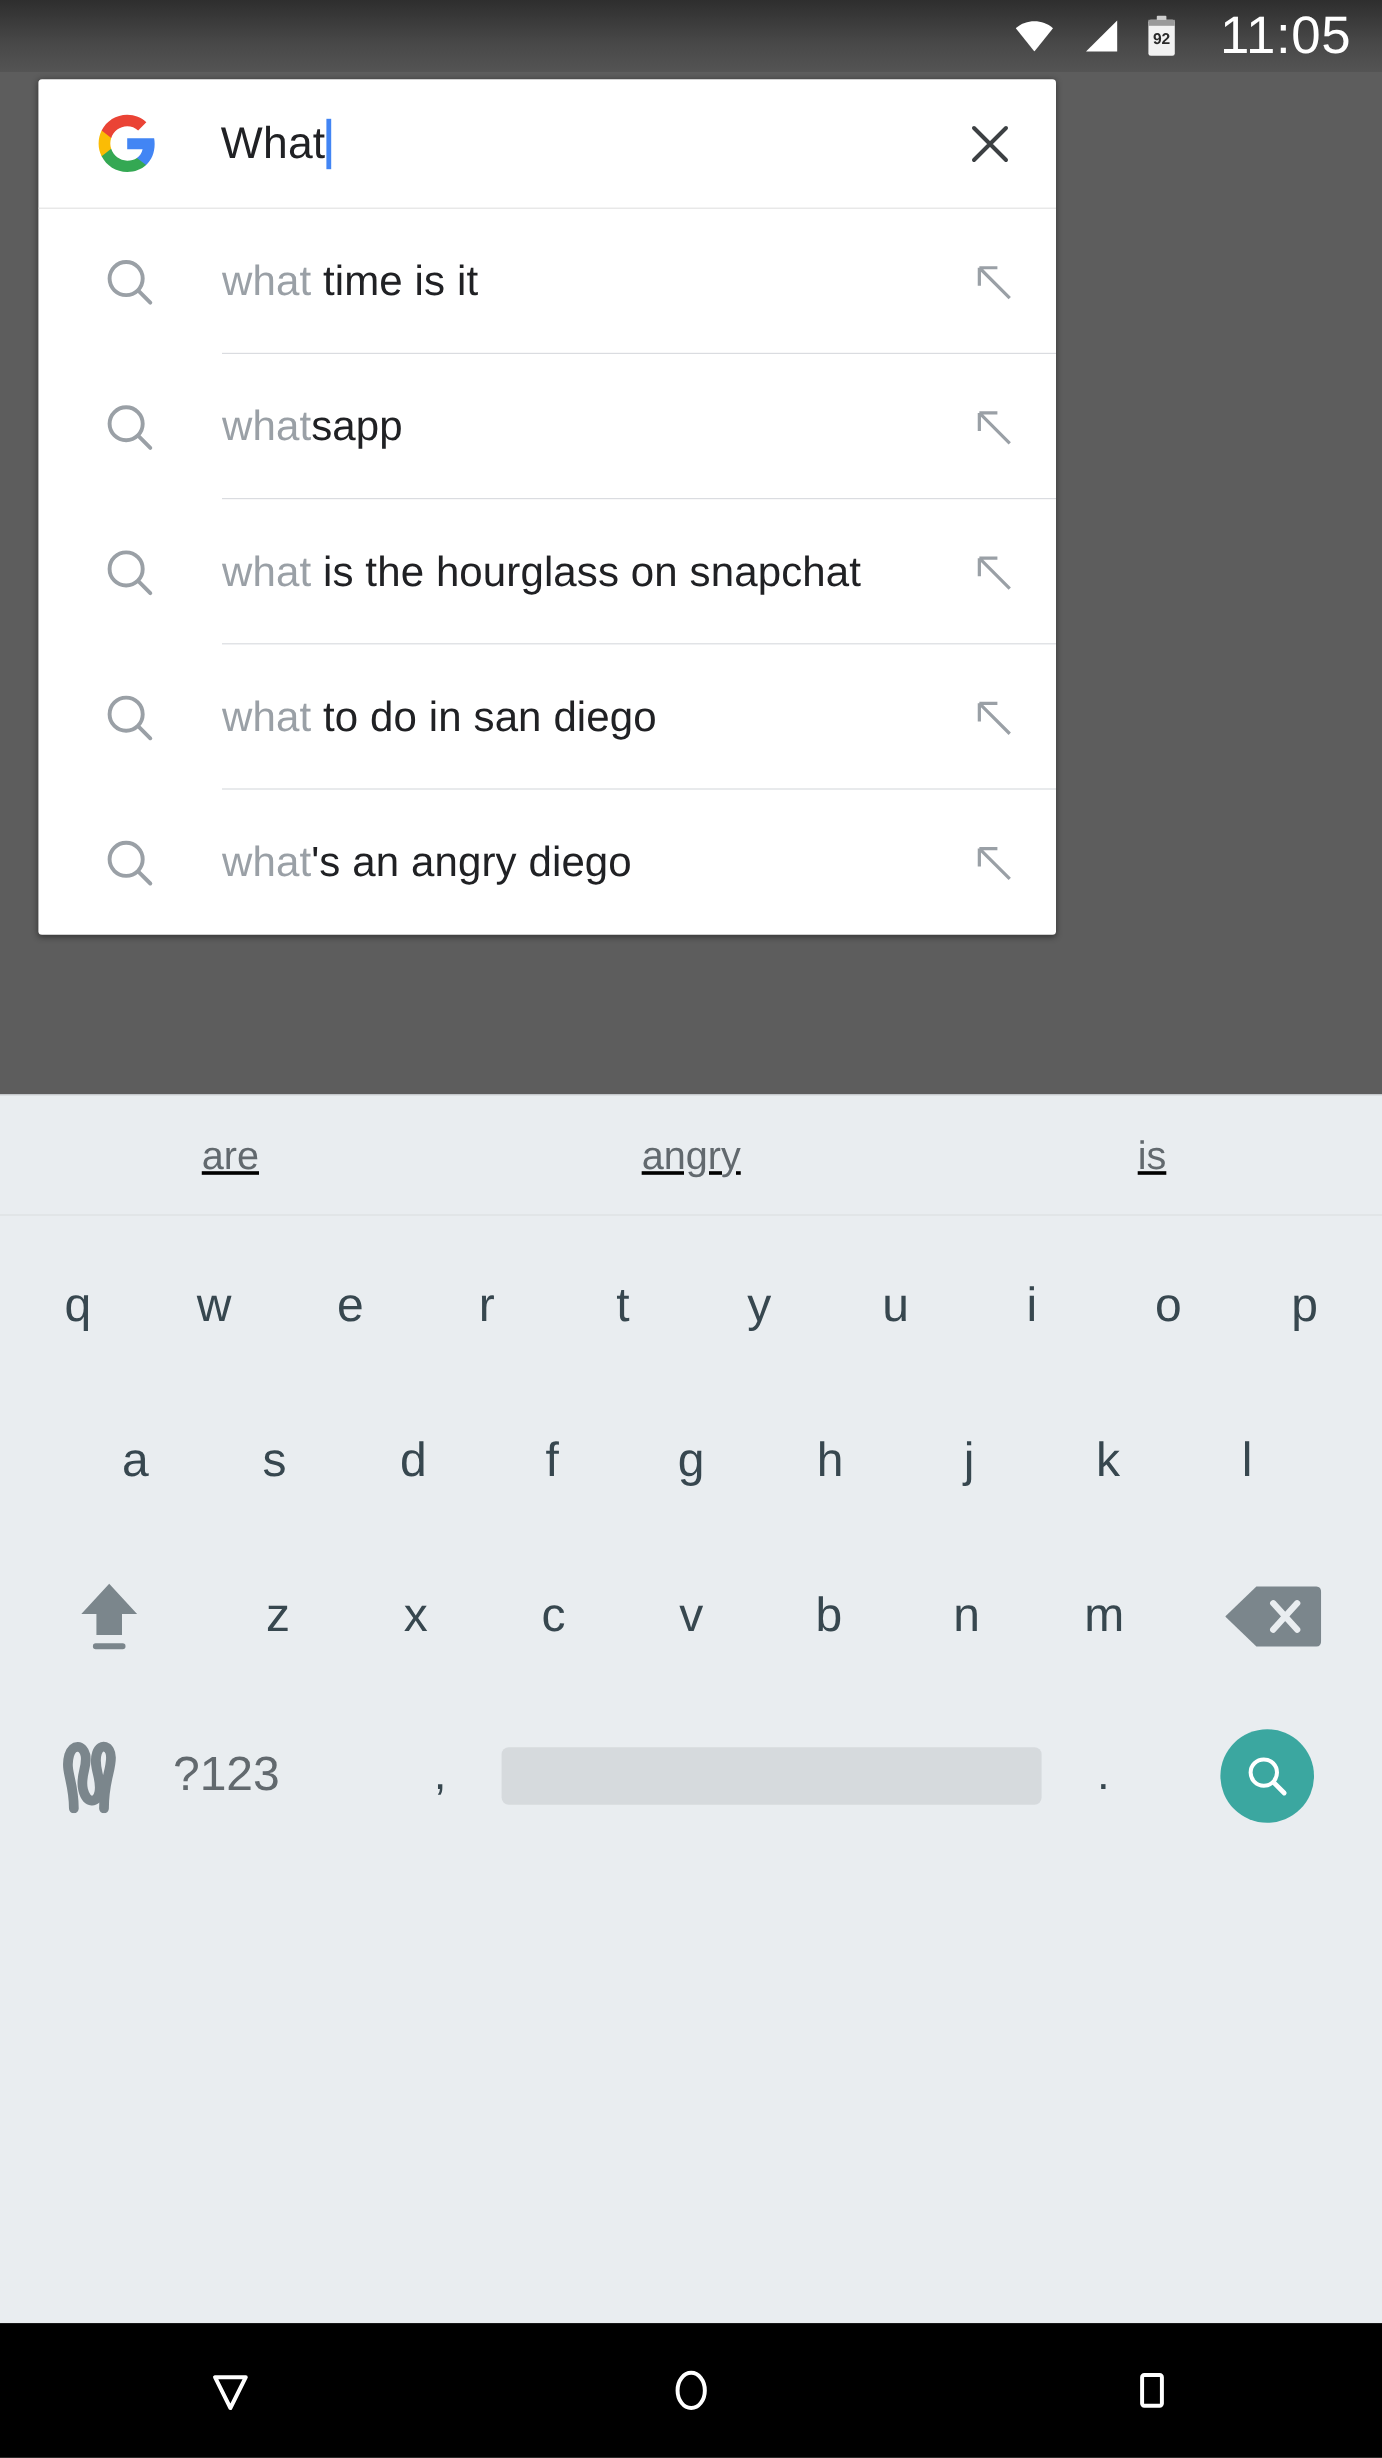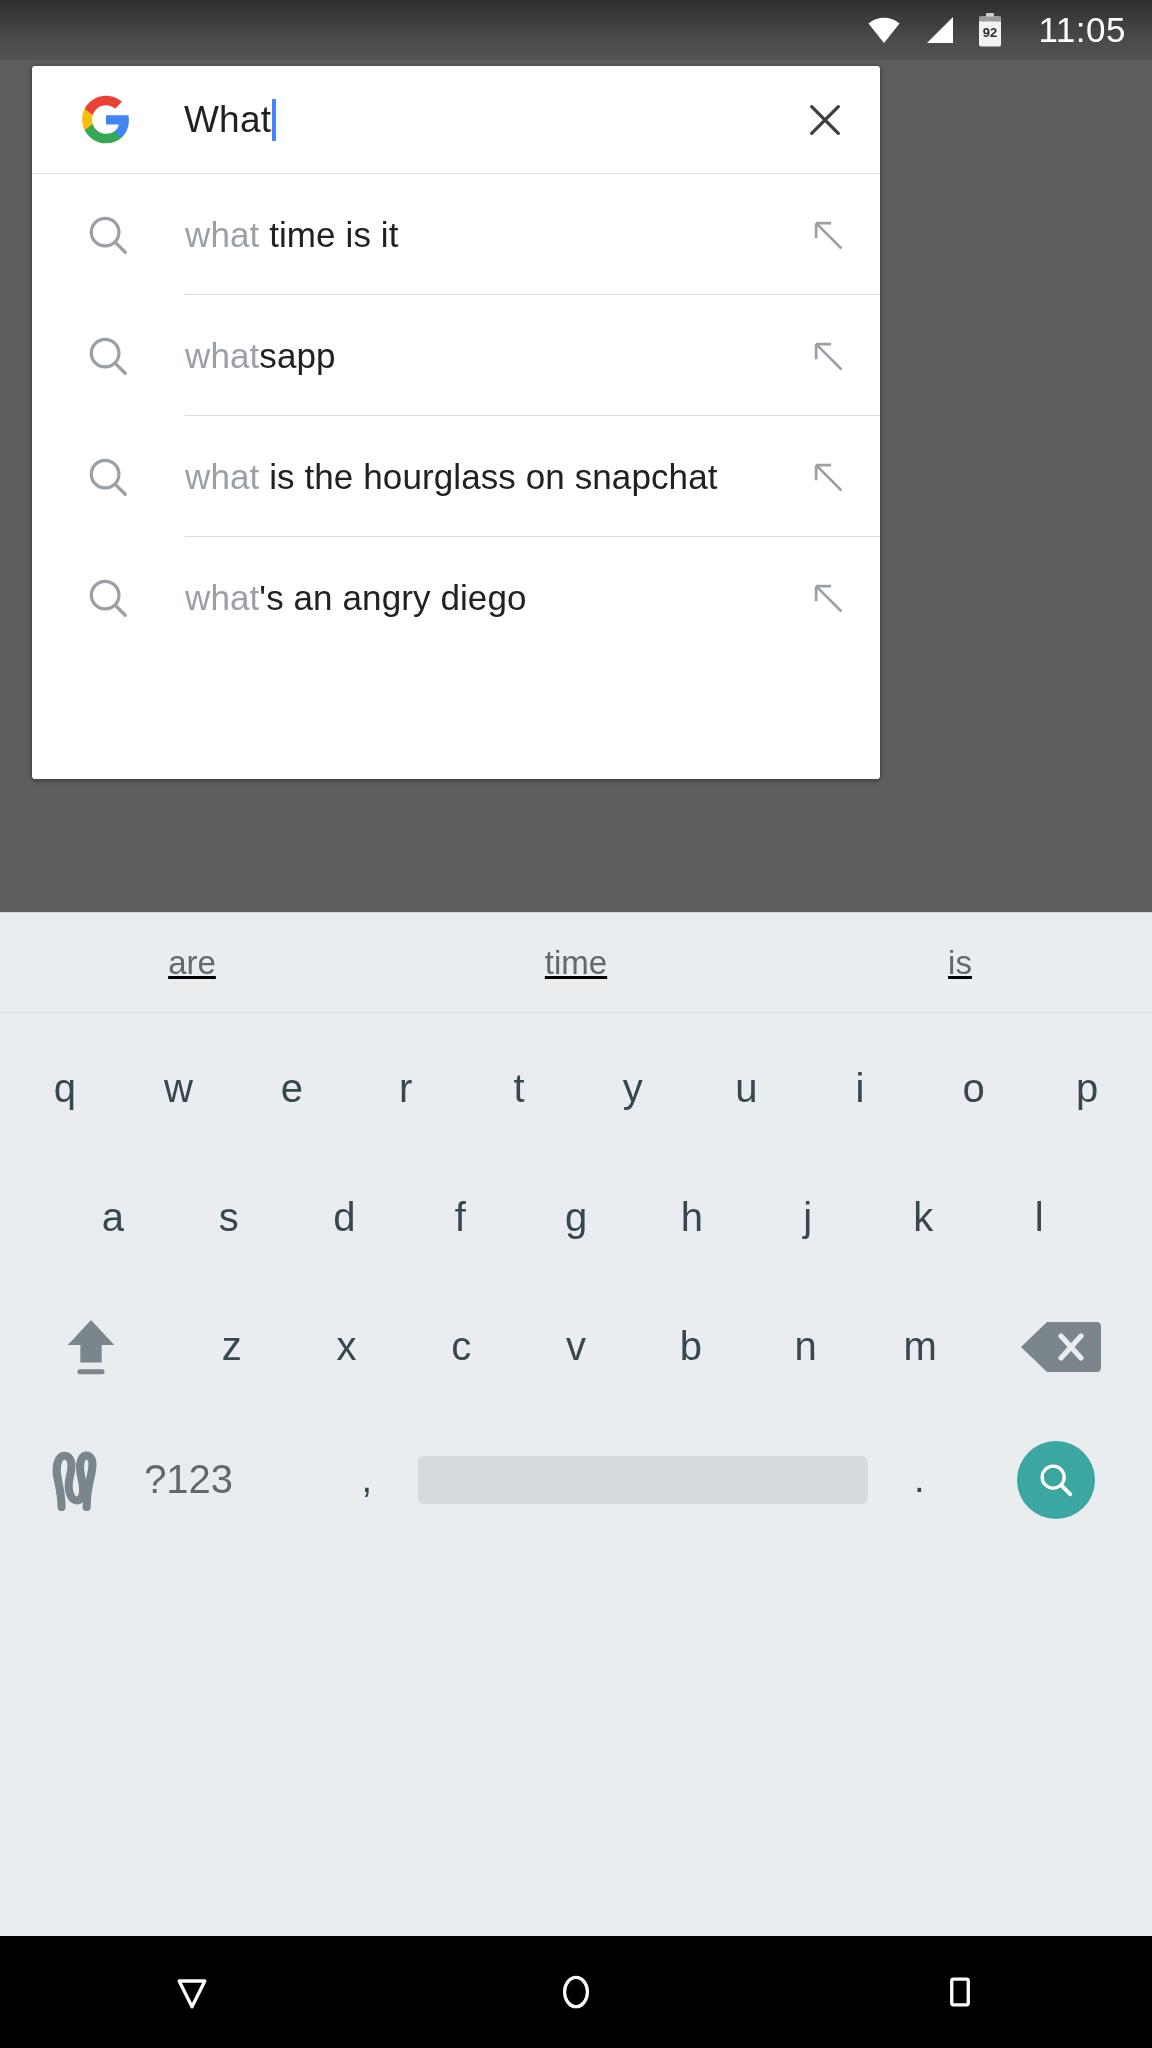--- a/index.html
+++ b/index.html
@@ -22,21 +22,21 @@
     width:1152px; height:60px;
     background:linear-gradient(to bottom,#2e2e2e 0%, #484848 60%, #545454 100%);
     display:flex; align-items:center; justify-content:flex-end;
     padding-right:26px;
   }
   .sb-icons { display:flex; align-items:center; gap:22px; }
   .wifi-ico { width:34px; height:26px; display:block; }
   .signal-ico { width:32px; height:28px; display:block; }
   .batt-ico { position:relative; width:26px; height:34px; display:block; }
   .sb-time {
-    color:#fff; font-size:35px; font-weight:normal;
+    color:#fff; font-size:44px; font-weight:normal;
     letter-spacing:0.5px; margin-left:14px;
     font-family:"Liberation Sans", sans-serif;
   }
 
   
   #card {
     position:absolute; top:66px; left:32px;
     width:848px; height:713px;
     background:#ffffff;
     border-radius:3px;
@@ -270,45 +270,62 @@
       <div class="sug-arrow">
         <span>
           <svg class="arrow-ico" viewBox="0 0 24 24">
             <path d="M20.5 20.5 L4.5 4.5 M4.5 4.5 L4.5 14 M4.5 4.5 L14 4.5" stroke="#9aa0a6" stroke-width="1.7" fill="none"></path>
           </svg>
         </span>
       </div>
       <div class="sug-div"></div>
     </div>
 
-
     <div class="sug-row">
       <span>
         <svg class="sug-mag" viewBox="0 0 24 24">
           <circle cx="10.5" cy="10.5" r="7.2" stroke="#9aa0a6" stroke-width="1.7" fill="none"></circle>
           <line x1="15.8" y1="15.8" x2="21" y2="21" stroke="#9aa0a6" stroke-width="1.7" stroke-linecap="round"></line>
         </svg>
       </span>
+      <div class="sug-text"><span class="pre">what</span><span> to do in san diego</span></div>
+      <div class="sug-arrow">
+        <span>
+          <svg class="arrow-ico" viewBox="0 0 24 24">
+            <path d="M20.5 20.5 L4.5 4.5 M4.5 4.5 L4.5 14 M4.5 4.5 L14 4.5" stroke="#9aa0a6" stroke-width="1.7" fill="none"></path>
+          </svg>
+        </span>
+      </div>
+      <div class="sug-div"></div>
+    </div>
+
+    <div class="sug-row">
+      <span>
+        <svg class="sug-mag" viewBox="0 0 24 24">
+          <circle cx="10.5" cy="10.5" r="7.2" stroke="#9aa0a6" stroke-width="1.7" fill="none"></circle>
+          <line x1="15.8" y1="15.8" x2="21" y2="21" stroke="#9aa0a6" stroke-width="1.7" stroke-linecap="round"></line>
+        </svg>
+      </span>
       <div class="sug-text"><span class="pre">what</span><span>'s an angry diego</span></div>
       <div class="sug-arrow">
         <span>
           <svg class="arrow-ico" viewBox="0 0 24 24">
             <path d="M20.5 20.5 L4.5 4.5 M4.5 4.5 L4.5 14 M4.5 4.5 L14 4.5" stroke="#9aa0a6" stroke-width="1.7" fill="none"></path>
           </svg>
         </span>
       </div>
     </div>
 
   </div>
 
   <div id="keyboard">
 
     <div id="kb-suggest">
       <div class="kb-sug">are</div>
-      <div class="kb-sug">time</div>
+      <div class="kb-sug">angry</div>
       <div class="kb-sug">is</div>
     </div>
 
     <div class="kb-row" id="kb-row1">
       <div class="kb-key">q</div>
       <div class="kb-key">w</div>
       <div class="kb-key">e</div>
       <div class="kb-key">r</div>
       <div class="kb-key">t</div>
       <div class="kb-key">y</div>

